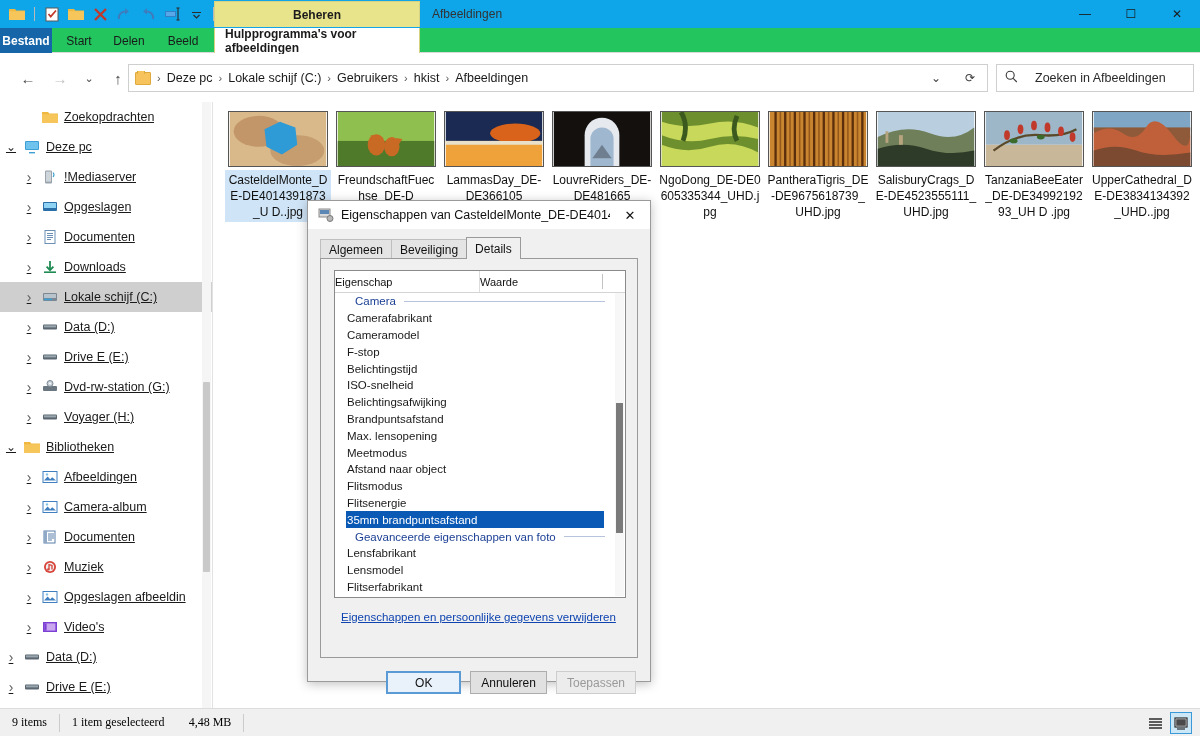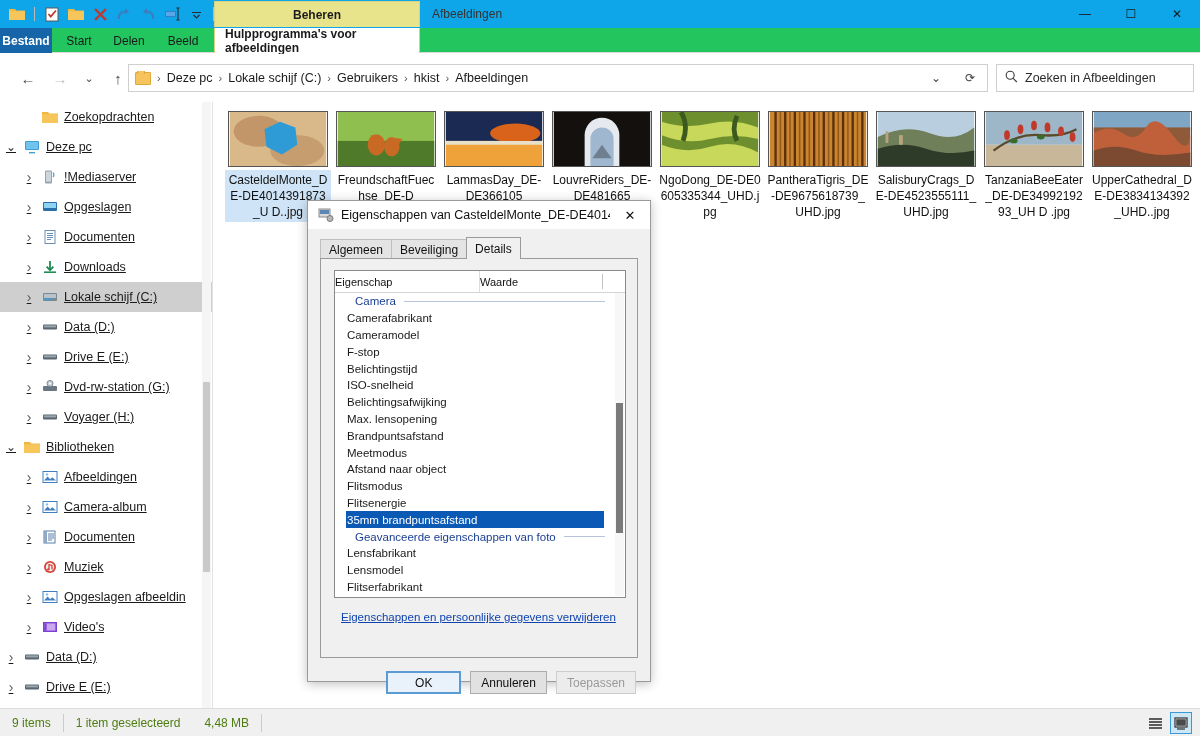--- a/index.html
+++ b/index.html
@@ -84,21 +84,21 @@
     width:16px; height:13px; background:#f7c35c; border:1px solid #e0a93c; border-radius:1px;
     position:relative; margin-right:3px;
   }
   .addr-folder::before {
     content:''; position:absolute; left:1px; top:-3px; width:6px; height:3px;
     background:#f7c35c; border:1px solid #e0a93c; border-bottom:none; border-radius:1px 1px 0 0;
   }
   .addrctl { width:34px; height:26px; display:flex; align-items:center; justify-content:center; font-size:12px; color:#444; }
   .searchbox {
     position:absolute; left:996px; top:64px; width:198px; height:28px;
-    border:1px solid #cfcfcf; background:#fff; display:flex; align-items:center; padding-left:8px; gap:7px;
+    border:1px solid #cfcfcf; background:#fff; display:flex; align-items:center; padding-left:8px; gap:17px;
   }
   .searchtext { font-size:12.5px; color:#2a2a2a; }
 
   
   .sidebar {
     position:absolute; left:0; top:102px; width:212px; height:606px;
     background:#fff; overflow:hidden;
   }
   .treeitem {
     position:relative; height:30px; display:flex; align-items:center;
@@ -135,21 +135,21 @@
   .tile.selected .selbox {
     position:absolute; left:-4px; top:-4px; right:-4px; bottom:-2px;
     background:#dcdcdc; z-index:-1;
   }
 
   
   .statusbar {
     position:absolute; left:0; bottom:0; width:1200px; height:28px;
     background:#f0f0f0; border-top:1px solid #dcdcdc; display:flex; align-items:center;
   }
-  .st-seg { font-size:12px; color:#4d7c0f; padding:0 12px; height:18px; display:flex; align-items:center; }
+  .st-seg { font-size:12px; color:#000000; padding:0 12px; height:18px; display:flex; align-items:center;font-family:Liberation Serif, serif; }
   .st-seg.b1 { border-right:1px solid #cbcbcb; }
   .st-seg.b2 { border-right:1px solid #cbcbcb; }
   .viewbtns { position:absolute; right:8px; top:3px; display:flex; gap:4px; }
   .vbtn { width:22px; height:22px; display:flex; align-items:center; justify-content:center; }
   .vbtn.active { border:1px solid #3a9ad9; background:#cce8f7; }
 
   
   .dialog {
     position:absolute; left:307px; top:200px; width:344px; height:482px;
     background:#f0f0f0; border:1px solid #9a9a9a;
@@ -725,24 +725,24 @@
               <div class="prow">
                 <span>Belichtingstijd</span>
               </div>
               <div class="prow">
                 <span>ISO-snelheid</span>
               </div>
               <div class="prow">
                 <span>Belichtingsafwijking</span>
               </div>
               <div class="prow">
+                <span>Brandpuntsafstand</span>
+              </div>
+              <div class="prow">
                 <span>Max. lensopening</span>
-              </div>
-              <div class="prow">
-                <span>Brandpuntsafstand</span>
               </div>
               <div class="prow">
                 <span>Meetmodus</span>
               </div>
               <div class="prow">
                 <span>Afstand naar object</span>
               </div>
               <div class="prow">
                 <span>Flitsmodus</span>
               </div>

